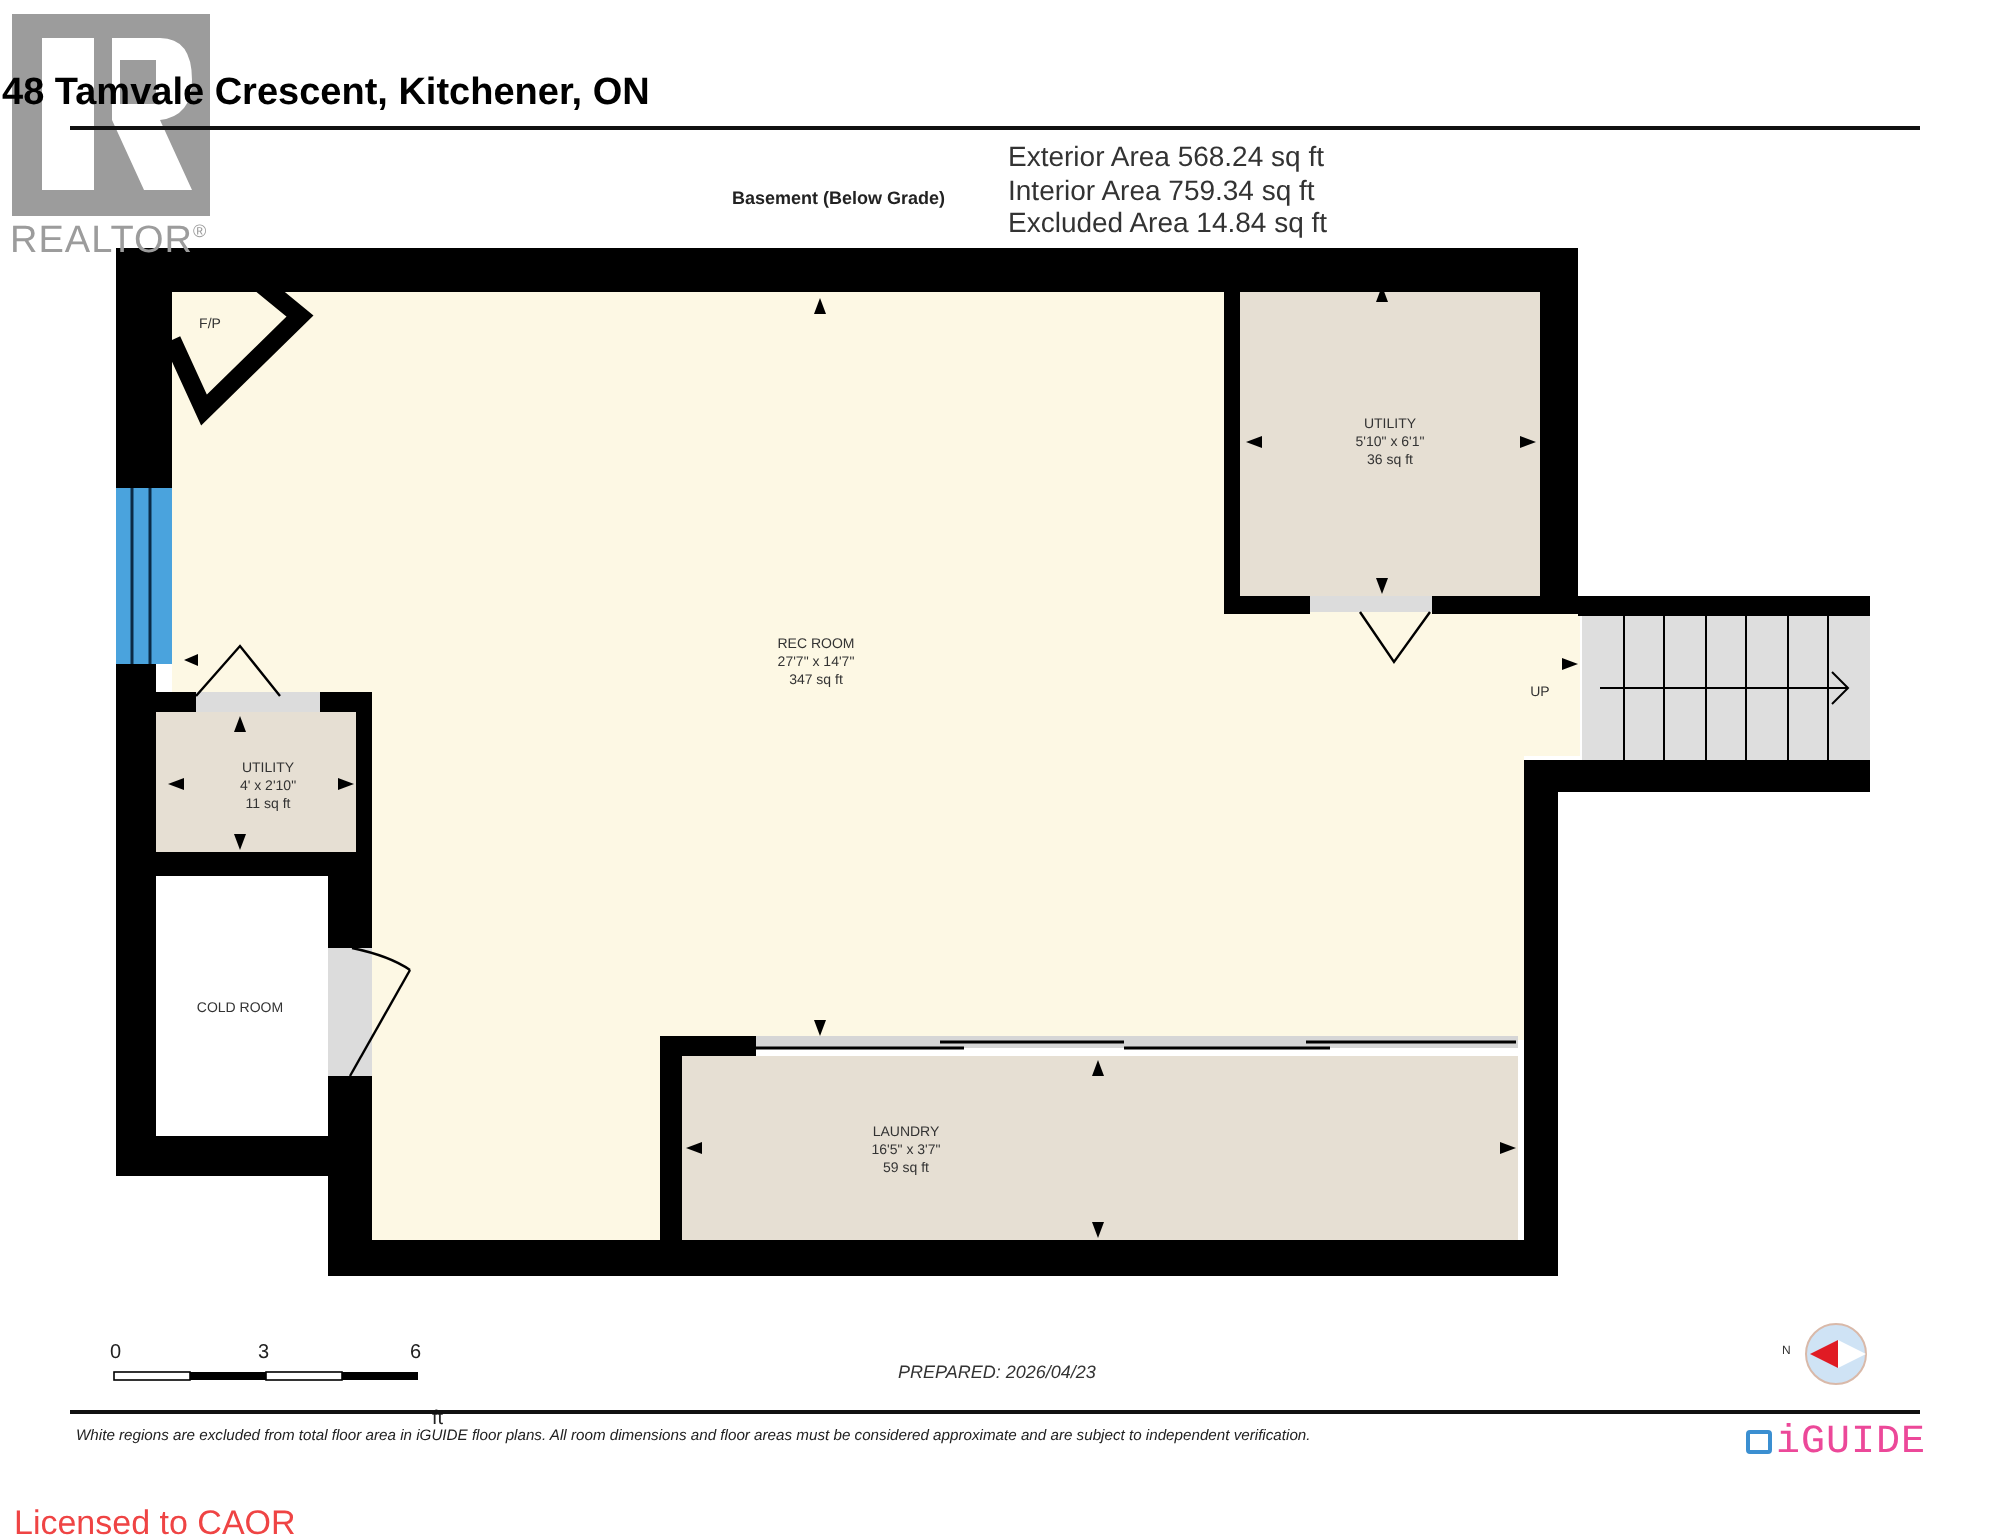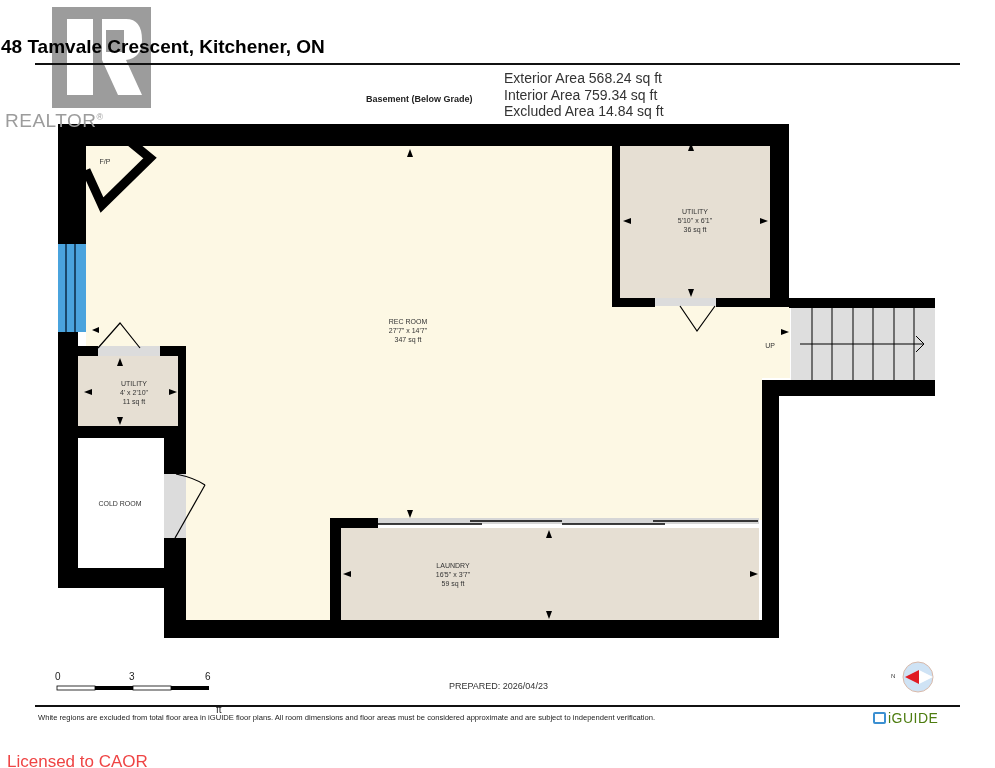--- a/index.html
+++ b/index.html
@@ -3,28 +3,28 @@
 <meta charset="utf-8">
 <style>
   html,body{margin:0;padding:0;background:#fff;}
   body{width:995px;height:768px;position:relative;overflow:hidden;font-family:"Liberation Sans",sans-serif;color:#222;}
   .abs{position:absolute;}
   .title{left:0;width:885px;top:36px;text-align:left;font-size:19px;font-weight:bold;color:#000;left:0;padding-left:0;}
   .title span{position:relative;left:1px;}
   .rule{left:35px;top:63px;width:925px;height:2px;background:#111;}
   .floor-label{left:366px;top:70px;font-size:9px;font-weight:bold;color:#222;margin-top:24px;}
   .areas{left:504px;top:70px;font-size:14px;color:#333;line-height:16.5px;}
-  .realtor{left:0;top:0;padding-left:46px;}
+  .realtor{left:0;top:0;}
   .plan{left:0;top:0;}
   .room-text{font-size:7px;fill:#333;font-family:"Liberation Sans",sans-serif;text-anchor:middle;}
   .scale-lbl{font-size:10px;color:#222;}
-  .prepared{left:449px;top:681px;font-size:9px;color:#333;}
+  .prepared{left:449px;top:681px;font-size:9px;color:#333;font-style:italic;}
   .bottom-rule{left:35px;top:705px;width:925px;height:2px;background:#111;}
-  .disclaimer{left:38px;top:713px;font-size:7.6px;color:#222;}
-  .iguide{left:873px;top:710px;font-size:14px;color:#4d7c0f;letter-spacing:0.5px;}
+  .disclaimer{left:38px;top:713px;font-size:7.6px;color:#222;font-style:italic;}
+  .iguide{left:873px;top:710px;font-size:20px;color:#ec4899;letter-spacing:0.5px;font-family:Liberation Mono, monospace;}
   .licensed{left:7px;top:752px;font-size:17px;color:#ef4444;}
 </style>
 </head>
 <body>
 
 <svg class="abs plan" width="995" height="768" viewBox="0 0 995 768">
 
   <polygon fill="#fdf8e4" points="86,146 612,146 612,306 790,306 790,378 762,378 762,520 330,520 330,620 186,620 186,536 164,536 164,430 186,430 186,346 86,346"></polygon>
 
   <rect x="620" y="143" width="150" height="155" fill="#e6dfd3"></rect>

